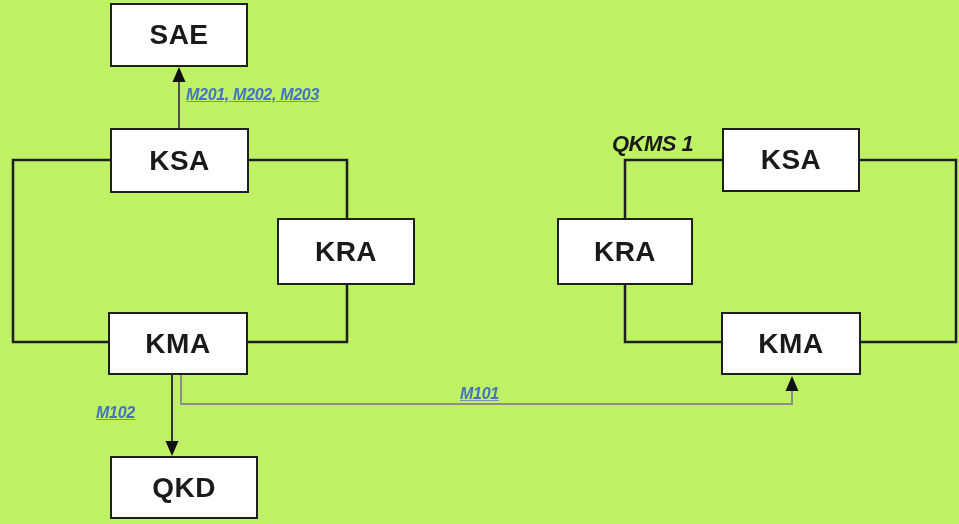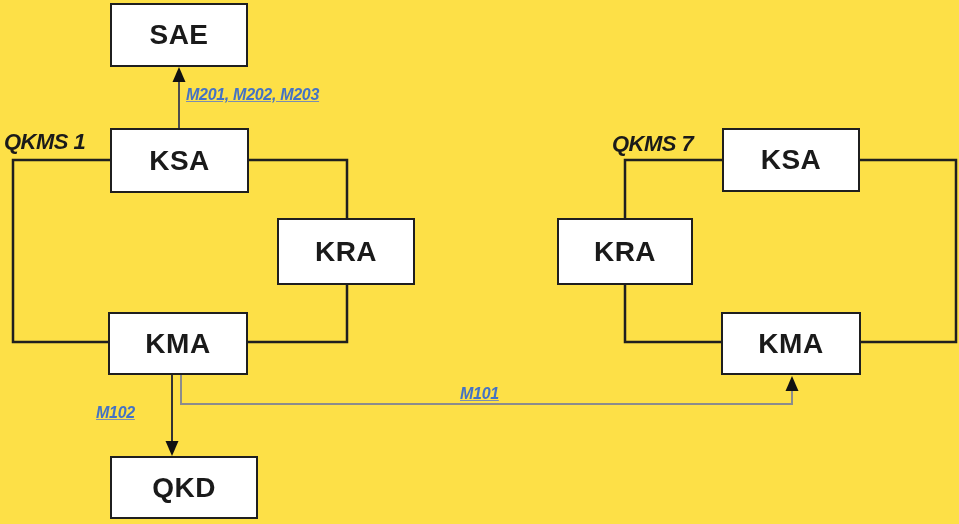--- a/index.html
+++ b/index.html
@@ -5,21 +5,21 @@
   html, body {
     margin: 0;
     padding: 0;
     background: #ffffff;
     font-family: "Liberation Sans", sans-serif;
   }
   #canvas {
     position: relative;
     width: 959px;
     height: 524px;
-    background: #fde047;
+    background: #bef264;
     overflow: hidden;
   }
   .node {
     position: absolute;
     box-sizing: border-box;
     background: #ffffff;
     border: 2.5px solid #1f1f1f;
     display: flex;
     align-items: center;
     justify-content: center;
@@ -100,23 +100,22 @@
   <div class="node" style="left:108px; top:312px; width:140px; height:63px;">KMA</div>
 
   <div class="node" style="left:110px; top:456px; width:148px; height:63px;">QKD</div>
 
   <div class="node" style="left:722px; top:128px; width:138px; height:64px;">KSA</div>
 
   <div class="node" style="left:557px; top:218px; width:136px; height:67px;">KRA</div>
 
   <div class="node" style="left:721px; top:312px; width:140px; height:63px;">KMA</div>
 
-  <div class="group-label" style="left:4px; top:129px;">QKMS 1</div>
 
-  <div class="group-label" style="left:612px; top:131px;">QKMS 7</div>
+  <div class="group-label" style="left:612px; top:131px;">QKMS 1</div>
 
   <div class="msg-label" style="left:186px; top:86px;">M201, M202, M203</div>
 
   <div class="msg-label" style="left:96px; top:404px;">M102</div>
 
   <div class="msg-label" style="left:460px; top:376px;margin-top:9px;">M101</div>
 
 </div>
 
 </body></html>

